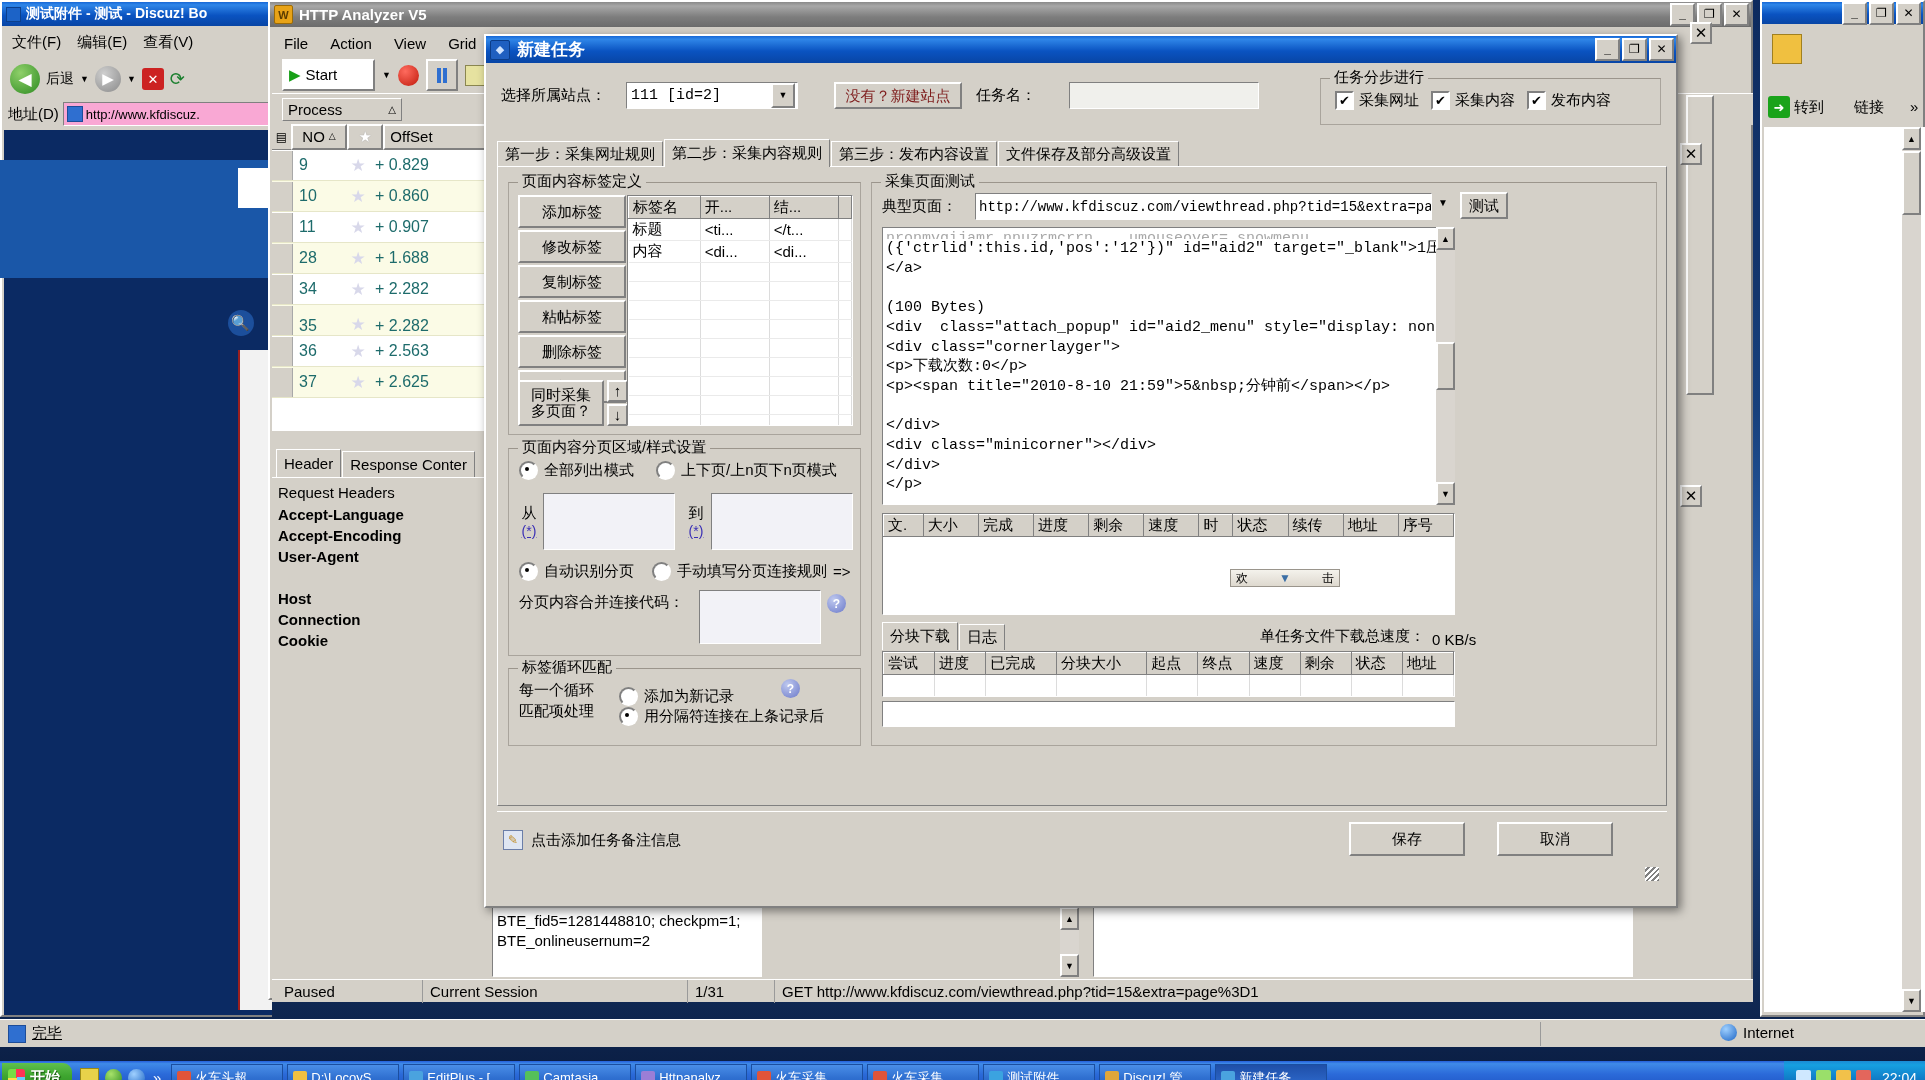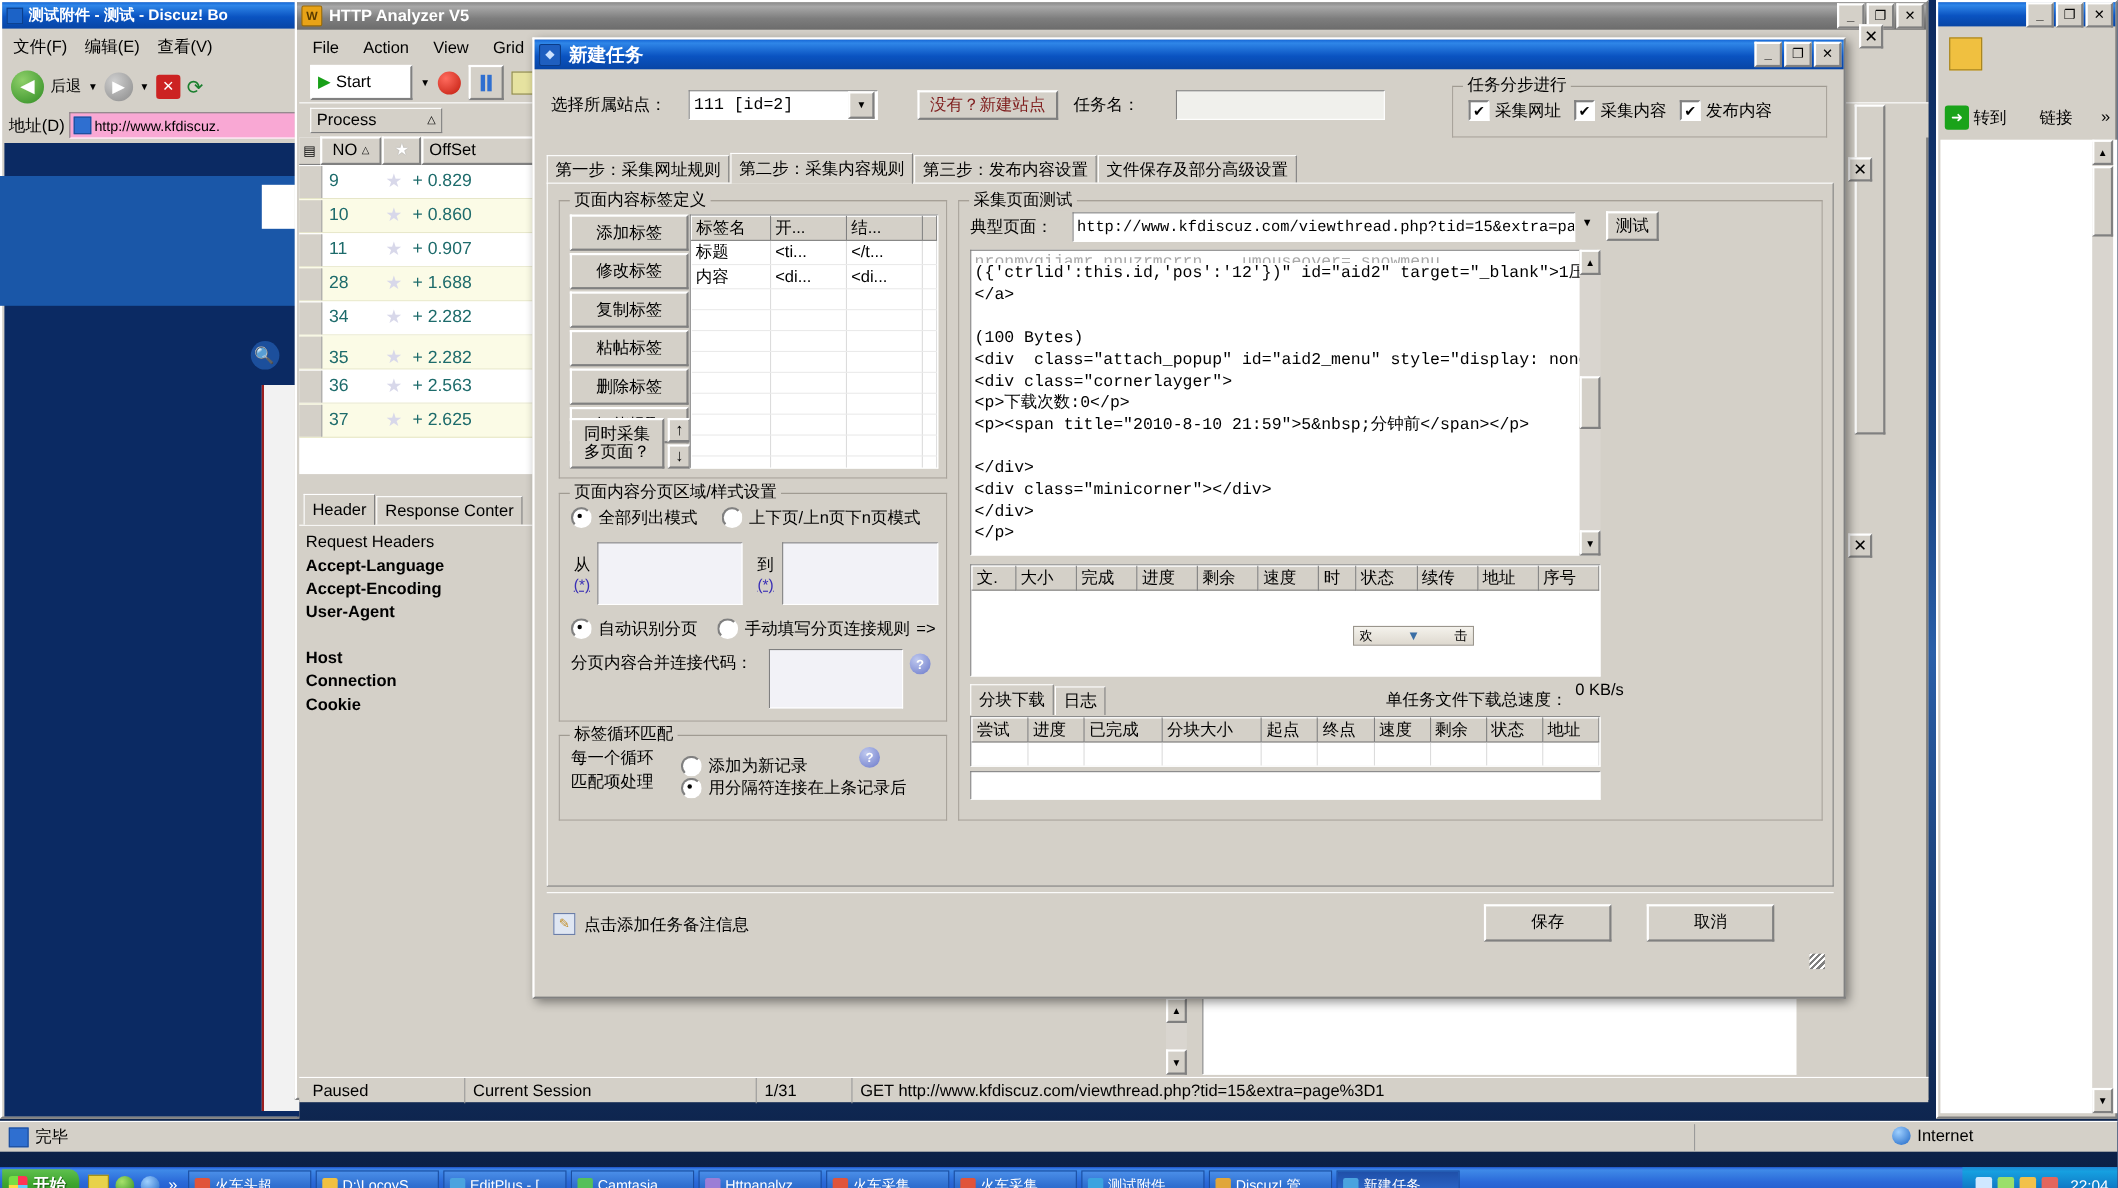--- a/index.html
+++ b/index.html
@@ -239,20 +239,26 @@
         <div style="font-weight: bold; font-size: 15px; line-height: 21px; height: 21px;">Accept-Language</div>
         <div style="font-weight: bold; font-size: 15px; line-height: 21px; height: 21px;">Accept-Encoding</div>
         <div style="font-weight: bold; font-size: 15px; line-height: 21px; height: 21px;">User-Agent</div>
         <div style="font-weight: bold; font-size: 15px; line-height: 21px; height: 21px;"></div>
         <div style="font-weight: bold; font-size: 15px; line-height: 21px; height: 21px;">Host</div>
         <div style="font-weight: bold; font-size: 15px; line-height: 21px; height: 21px;">Connection</div>
         <div style="font-weight: bold; font-size: 15px; line-height: 21px; height: 21px;">Cookie</div>
       </div>
   </div>
 
+  <div class="abs sunken2" style="left:222px;top:905px;width:270px;height:70px;background:#fff;padding:3px 4px;overflow:hidden;">
+    <div id="cookie-lines" style="font-size:15px;line-height:20px;">
+        <div>BTE_fid5=1281448810; checkpm=1;</div>
+        <div>BTE_onlineusernum=2</div>
+      </div>
+  </div>
   <div class="abs vsb" style="left:790px;top:905px;width:19px;height:70px;">
     <div class="sbbtn">▲</div>
     <div style="flex:1;"></div>
     <div class="sbbtn">▼</div>
   </div>
   <div class="abs sunken2" style="left:823px;top:905px;width:540px;height:70px;background:#fff;"></div>
 
   <div class="abs face" style="left:2px;top:977px;width:1481px;height:23px;display:flex;align-items:center;
               border-top:1px solid #fff;font-size:15px;">
     <span class="abs" style="left:12px;">Paused</span>
@@ -540,21 +546,21 @@
           </thead>
         <tbody id="dl-tbody"></tbody>
       </table>
     </div>
 
     <div class="abs tabstrip" style="left:10px;top:440px;width:200px;">
       <span class="tab sel">分块下载</span>
       <span class="tab">日志</span>
     </div>
     <span class="abs" style="left:388px;top:444px;">单任务文件下载总速度：</span>
-    <span class="abs" style="left:560px;top:436px;text-align:right;">0 KB/s</span>
+    <span class="abs" style="left:560px;top:448px;text-align:right;">0 KB/s</span>
 
     <div class="abs sunken2" style="left:10px;top:468px;width:573px;height:46px;background:#fff;overflow:hidden;">
       <table class="g">
         <thead>
             <tr id="ck-thead">
               <th>尝试</th>
               <th>进度</th>
               <th>已完成</th>
               <th>分块大小</th>
               <th>起点</th>
@@ -599,21 +605,21 @@
             background:linear-gradient(180deg,#f4f2ec 0%,#ded9cf 100%);
             border:1px solid #9a958c;display:flex;align-items:center;
             justify-content:space-between;padding:0 5px;font-size:12px;">
   <span>欢</span>
   <span style="color:#3a6ea5;">▼</span>
   <span>击</span>
 </div>
 
 <div class="abs" id="statusbar">
   <span style="margin-left:8px;width:16px;height:16px;background:#2f6fd0;border:1px solid #1d4d99;"></span>
-  <span style="margin-left:6px;">完毕</span>
+  <span style="margin-left:6px;text-decoration:underline;">完毕</span>
   <span class="abs" style="left:1540px;top:2px;width:1px;height:24px;background:#9a9a9a;"></span>
   <span class="abs" style="left:1720px;display:flex;align-items:center;gap:6px;top:4px;">
     <span style="width:17px;height:17px;border-radius:50%;background:radial-gradient(circle at 35% 30%,#9fd0ff,#1c64c4);"></span>
     <span>Internet</span>
   </span>
 </div>
 
 <div class="abs" id="taskbar">
   <div class="startbtn">
     <span style="width:17px;height:17px;margin-right:5px;

